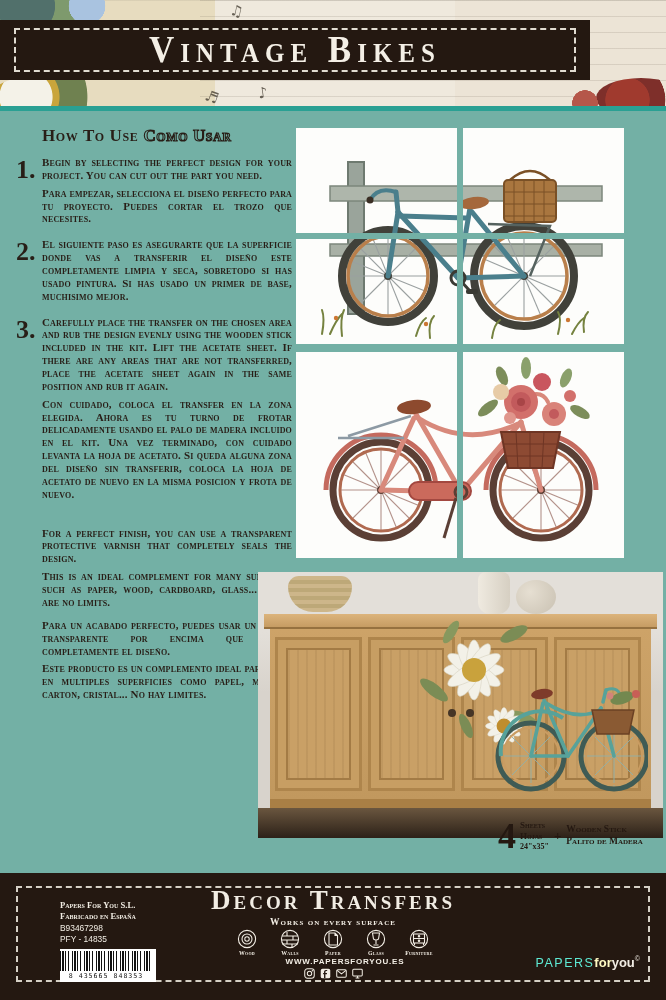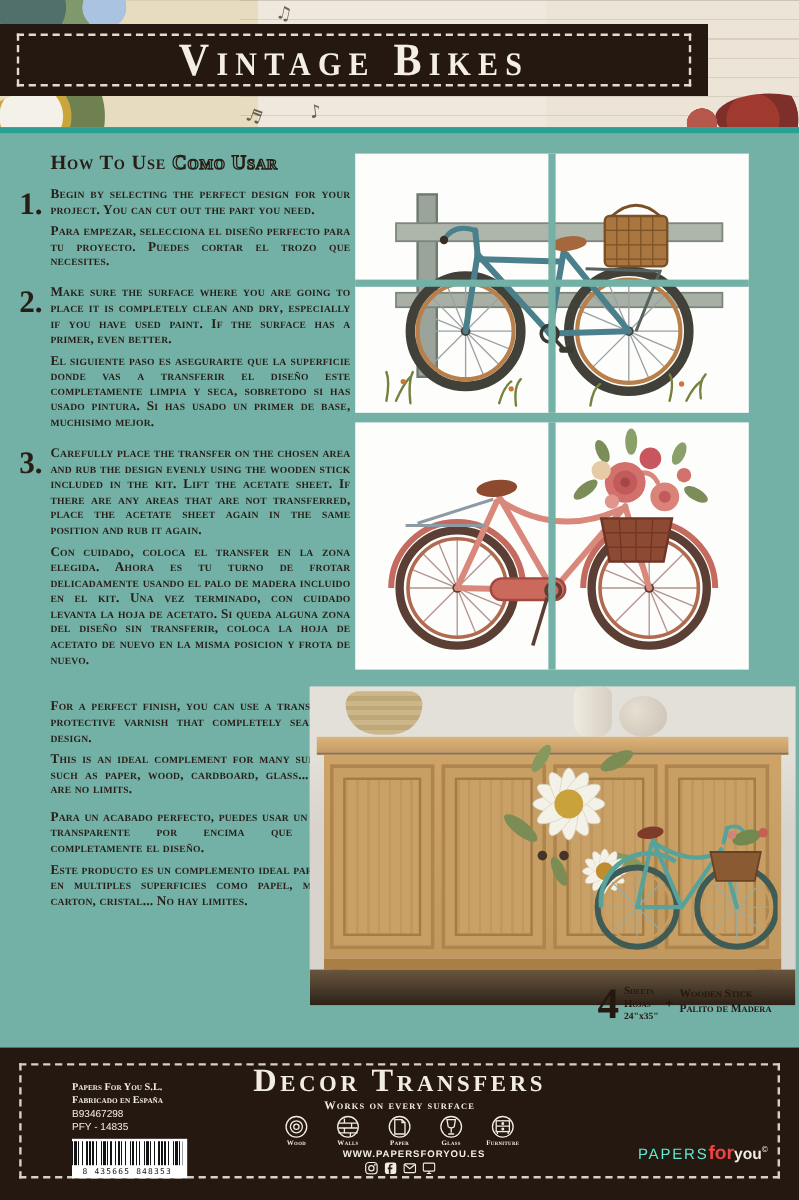--- a/index.html
+++ b/index.html
@@ -100,21 +100,21 @@
   .f-left .l12{font-variant:small-caps;font-weight:700;}
   .f-left .l34{font-family:"Liberation Sans",sans-serif;font-size:8.4px;}
   .barcode{margin-top:4px;width:92px;background:#fff;padding:2px 4px 1px 0;}
   .bars{height:20px;background:
       repeating-linear-gradient(90deg,#111 0 1px,transparent 1px 2px,#111 2px 4px,
       transparent 4px 5px,#111 5px 6px,transparent 6px 8px,#111 8px 9px,transparent 9px 12px);}
   .bc-num{color:#111;font-family:"DejaVu Sans Mono",monospace;font-size:6.6px;
       text-align:center;letter-spacing:1px;margin-top:1px;}
   .f-logo{position:absolute;right:26px;top:80px;font-family:"Liberation Sans",sans-serif;}
   .lg-papers{font-weight:400;font-size:12.5px;letter-spacing:1.5px;color:#5eead4;}
-  .lg-for{font-weight:800;font-size:16px;color:#ef4444;}
+  .lg-for{font-weight:800;font-size:13px;color:#fef9c3;}
   .lg-you{font-weight:800;font-size:13px;color:#f2ede4;}
   .lg-reg{font-size:7px;vertical-align:super;}
 </style>
 </head>
 <body>
 
 <div class="page">
 
   <div class="collage">
     <div class="plank"></div>
@@ -138,21 +138,20 @@
     <h2><span>How To Use</span><span class="outline">Como Usar</span></h2>
 
     <div class="step">
       <span class="num">1.</span>
       <p class="sc">Begin by selecting the perfect design for your project. You can cut out the part you need.</p>
       <p class="sc">Para empezar, selecciona el diseño perfecto para tu proyecto. Puedes cortar el trozo que necesites.</p>
     </div>
 
     <div class="step">
       <span class="num">2.</span>
-      <p class="sc">Make sure the surface where you are going to place it is completely clean and dry, especially if you have used paint. If the surface has a primer, even better.</p>
       <p class="sc">El siguiente paso es asegurarte que la superficie donde vas a transferir el diseño este completamente limpia y seca, sobretodo si has usado pintura. Si has usado un primer de base, muchisimo mejor.</p>
     </div>
 
     <div class="step">
       <span class="num">3.</span>
       <p class="sc">Carefully place the transfer on the chosen area and rub the design evenly using the wooden stick included in the kit. Lift the acetate sheet. If there are any areas that are not transferred, place the acetate sheet again in the same position and rub it again.</p>
       <p class="sc">Con cuidado, coloca el transfer en la zona elegida. Ahora es tu turno de frotar delicadamente usando el palo de madera incluido en el kit. Una vez terminado, con cuidado levanta la hoja de acetato. Si queda alguna zona del diseño sin transferir, coloca la hoja de acetato de nuevo en la misma posicion y frota de nuevo.</p>
     </div>
 
     <div class="finish">

